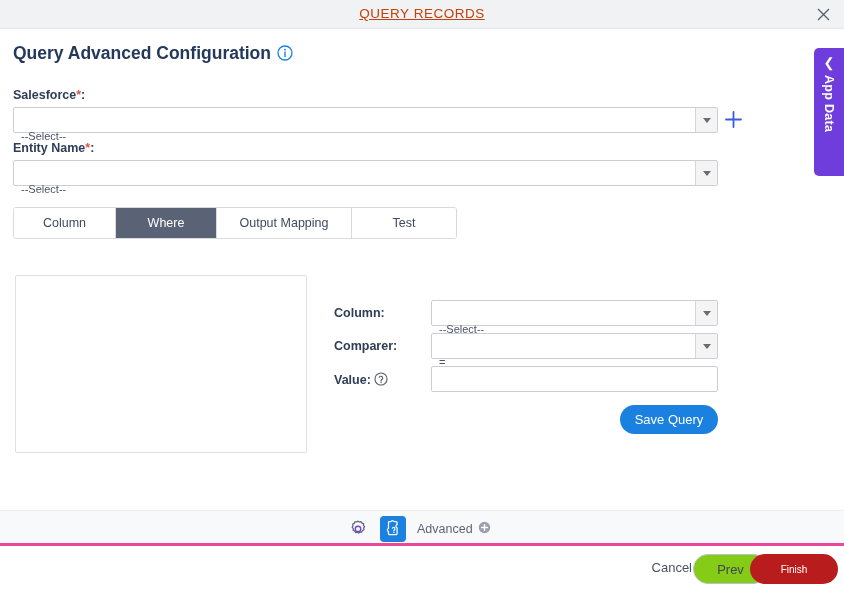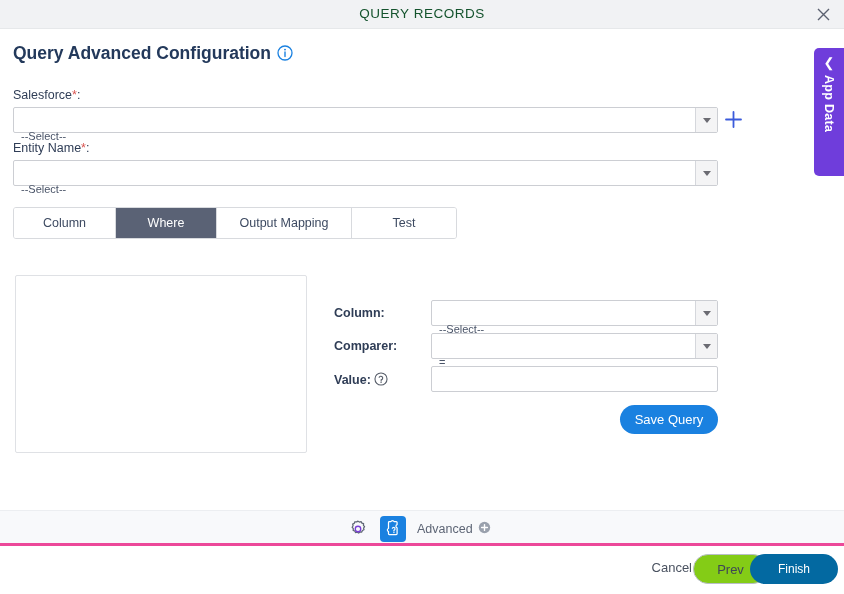--- a/index.html
+++ b/index.html
@@ -23,21 +23,22 @@
     background: #f1f2f4;
     border-bottom: 1px solid #e6e8ea;
   }
   .titlebar-text {
     position: absolute;
     left: 0; right: 0; top: 0;
     line-height: 28px;
     text-align: center;
     font-size: 13.5px;
     letter-spacing: .5px;
-    color: #14532d;
+    color: #c2410c;
+    text-decoration: underline;
   }
   .titlebar-close {
     position: absolute;
     right: 8px; top: 3px;
     width: 26px; height: 23px;
     display: flex; align-items: center; justify-content: center;
     color: #5b6170;
     cursor: pointer;
   }
   .titlebar-close svg { display: block; }
@@ -57,20 +58,21 @@
     margin-left: 6px;
     cursor: pointer;
   }
 
   
   .field-label {
     position: absolute;
     font-size: 12.5px;
     color: #2f3d56;
     white-space: nowrap;
+    font-weight: bold;
   }
   .req { color: #d9534f; }
 
   .select-box {
     position: absolute;
     height: 26px;
     background: #ffffff;
     border: 1px solid #ccced3;
     border-radius: 2px;
     cursor: pointer;
@@ -229,23 +231,23 @@
     font-size: 13px;
     font-family: "Liberation Sans", sans-serif;
     cursor: pointer;
   }
   .btn-finish {
     position: absolute;
     right: 6px; top: 554px;
     width: 88px; height: 30px;
     border: none;
     border-radius: 16px;
-    background: #0369a1;
-    color: #ffffff;
-    font-size: 12px;
+    background: #b91c1c;
+    color: #ffffff;
+    font-size: 10px;
     font-family: "Liberation Sans", sans-serif;
     cursor: pointer;
   }
 
   
   .appdata-tab {
     position: absolute;
     right: 0; top: 48px;
     width: 30px; height: 128px;
     background: #6f3ddb;

